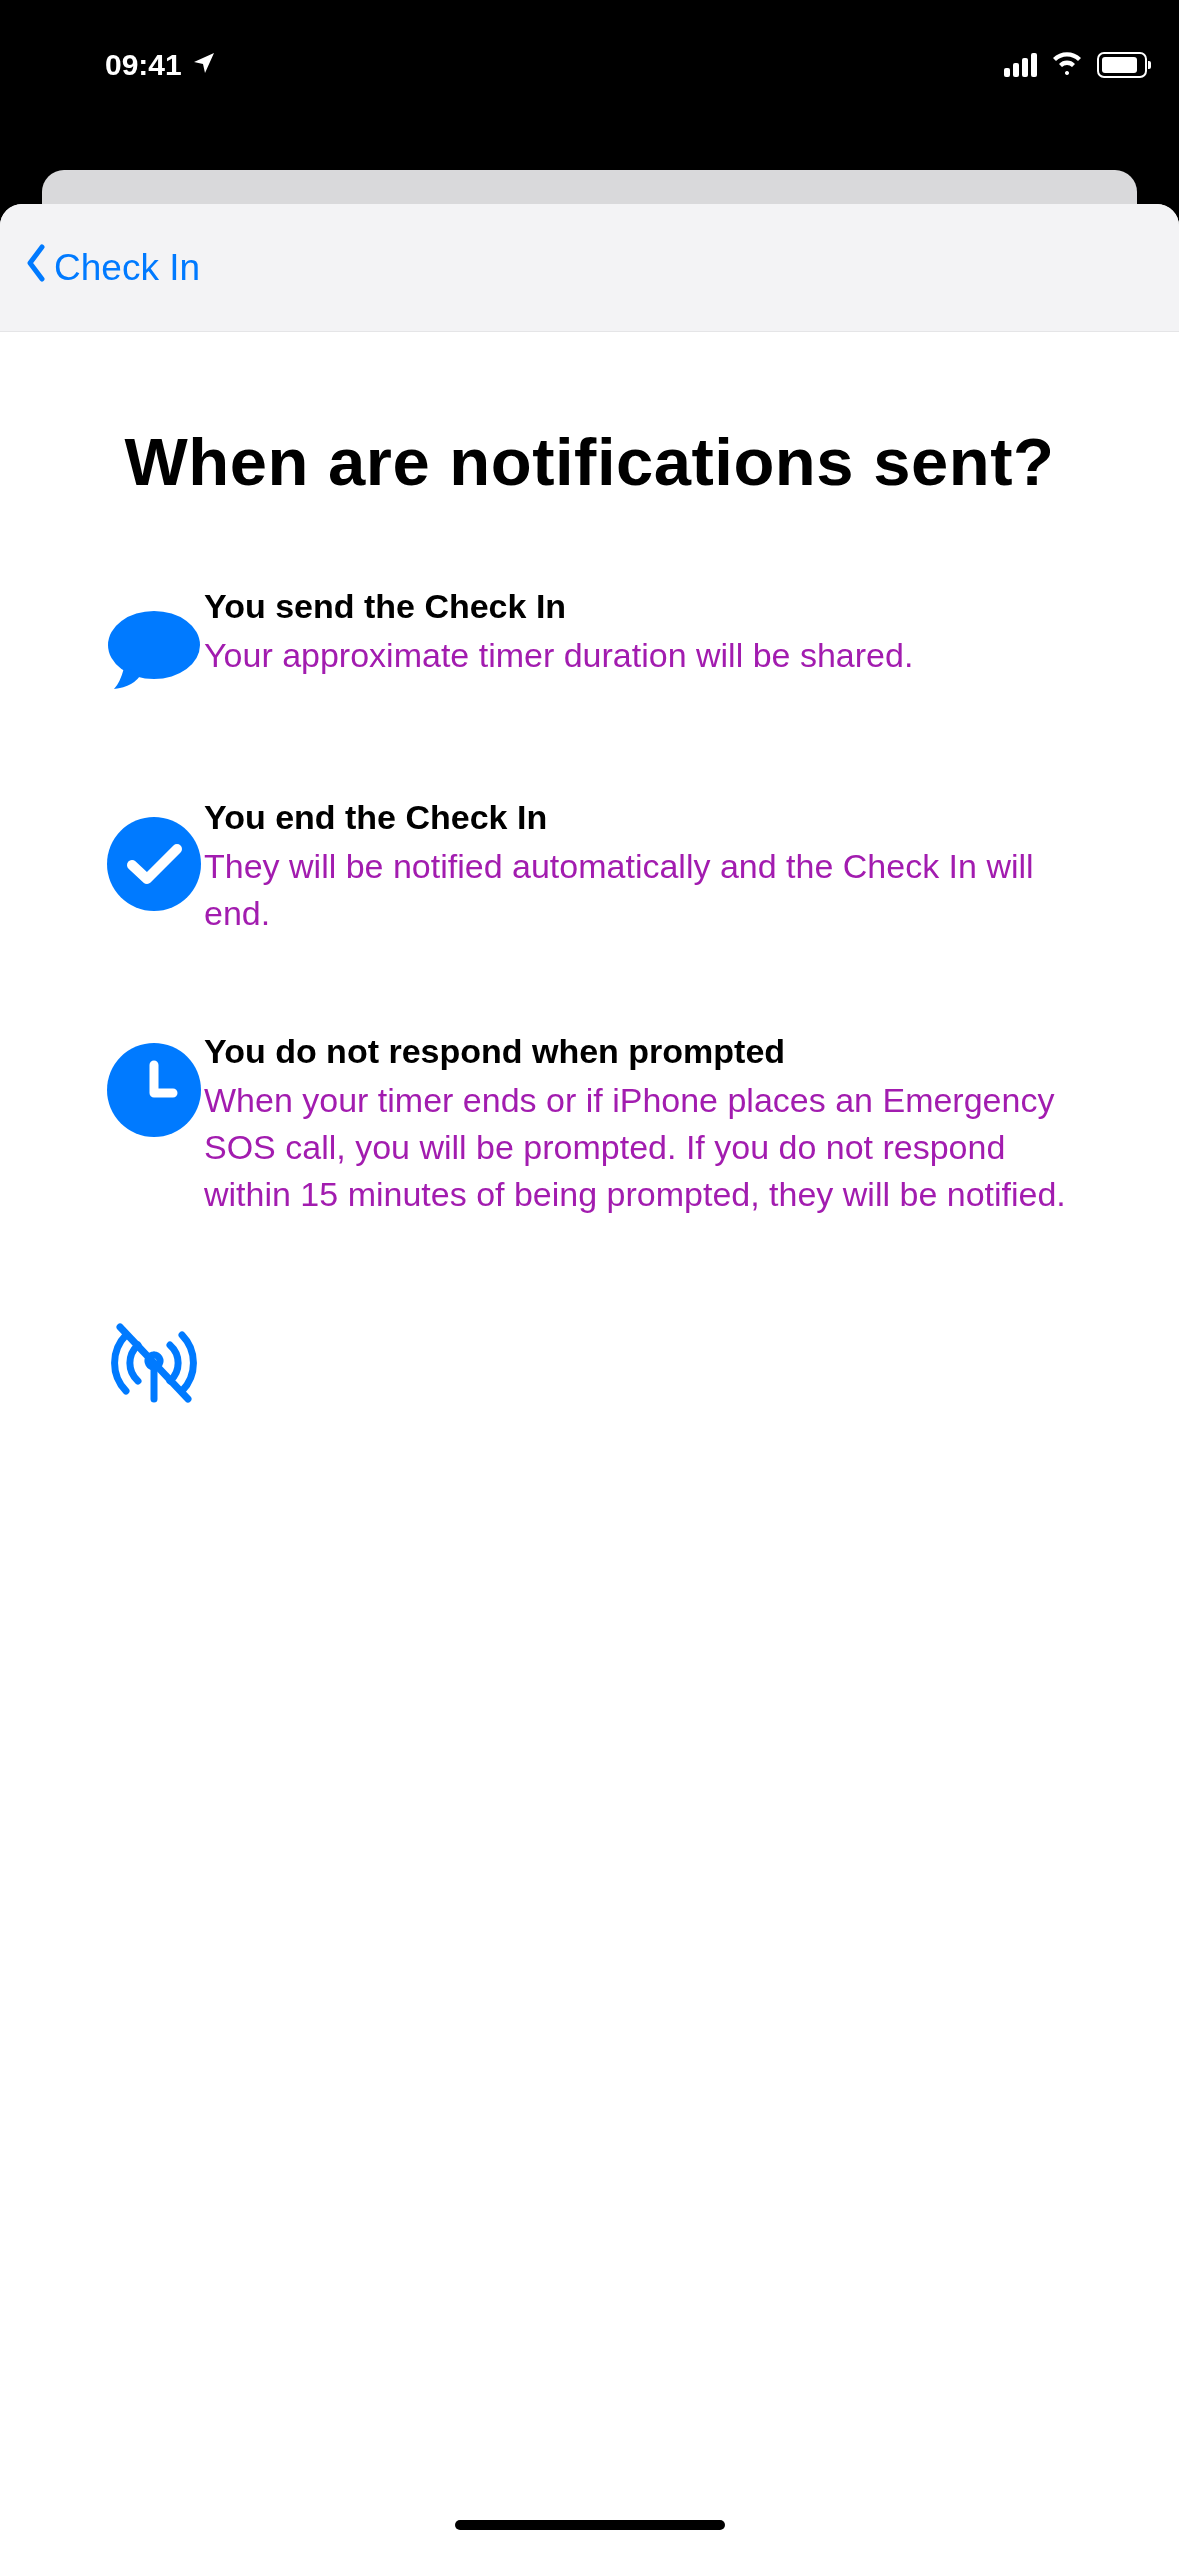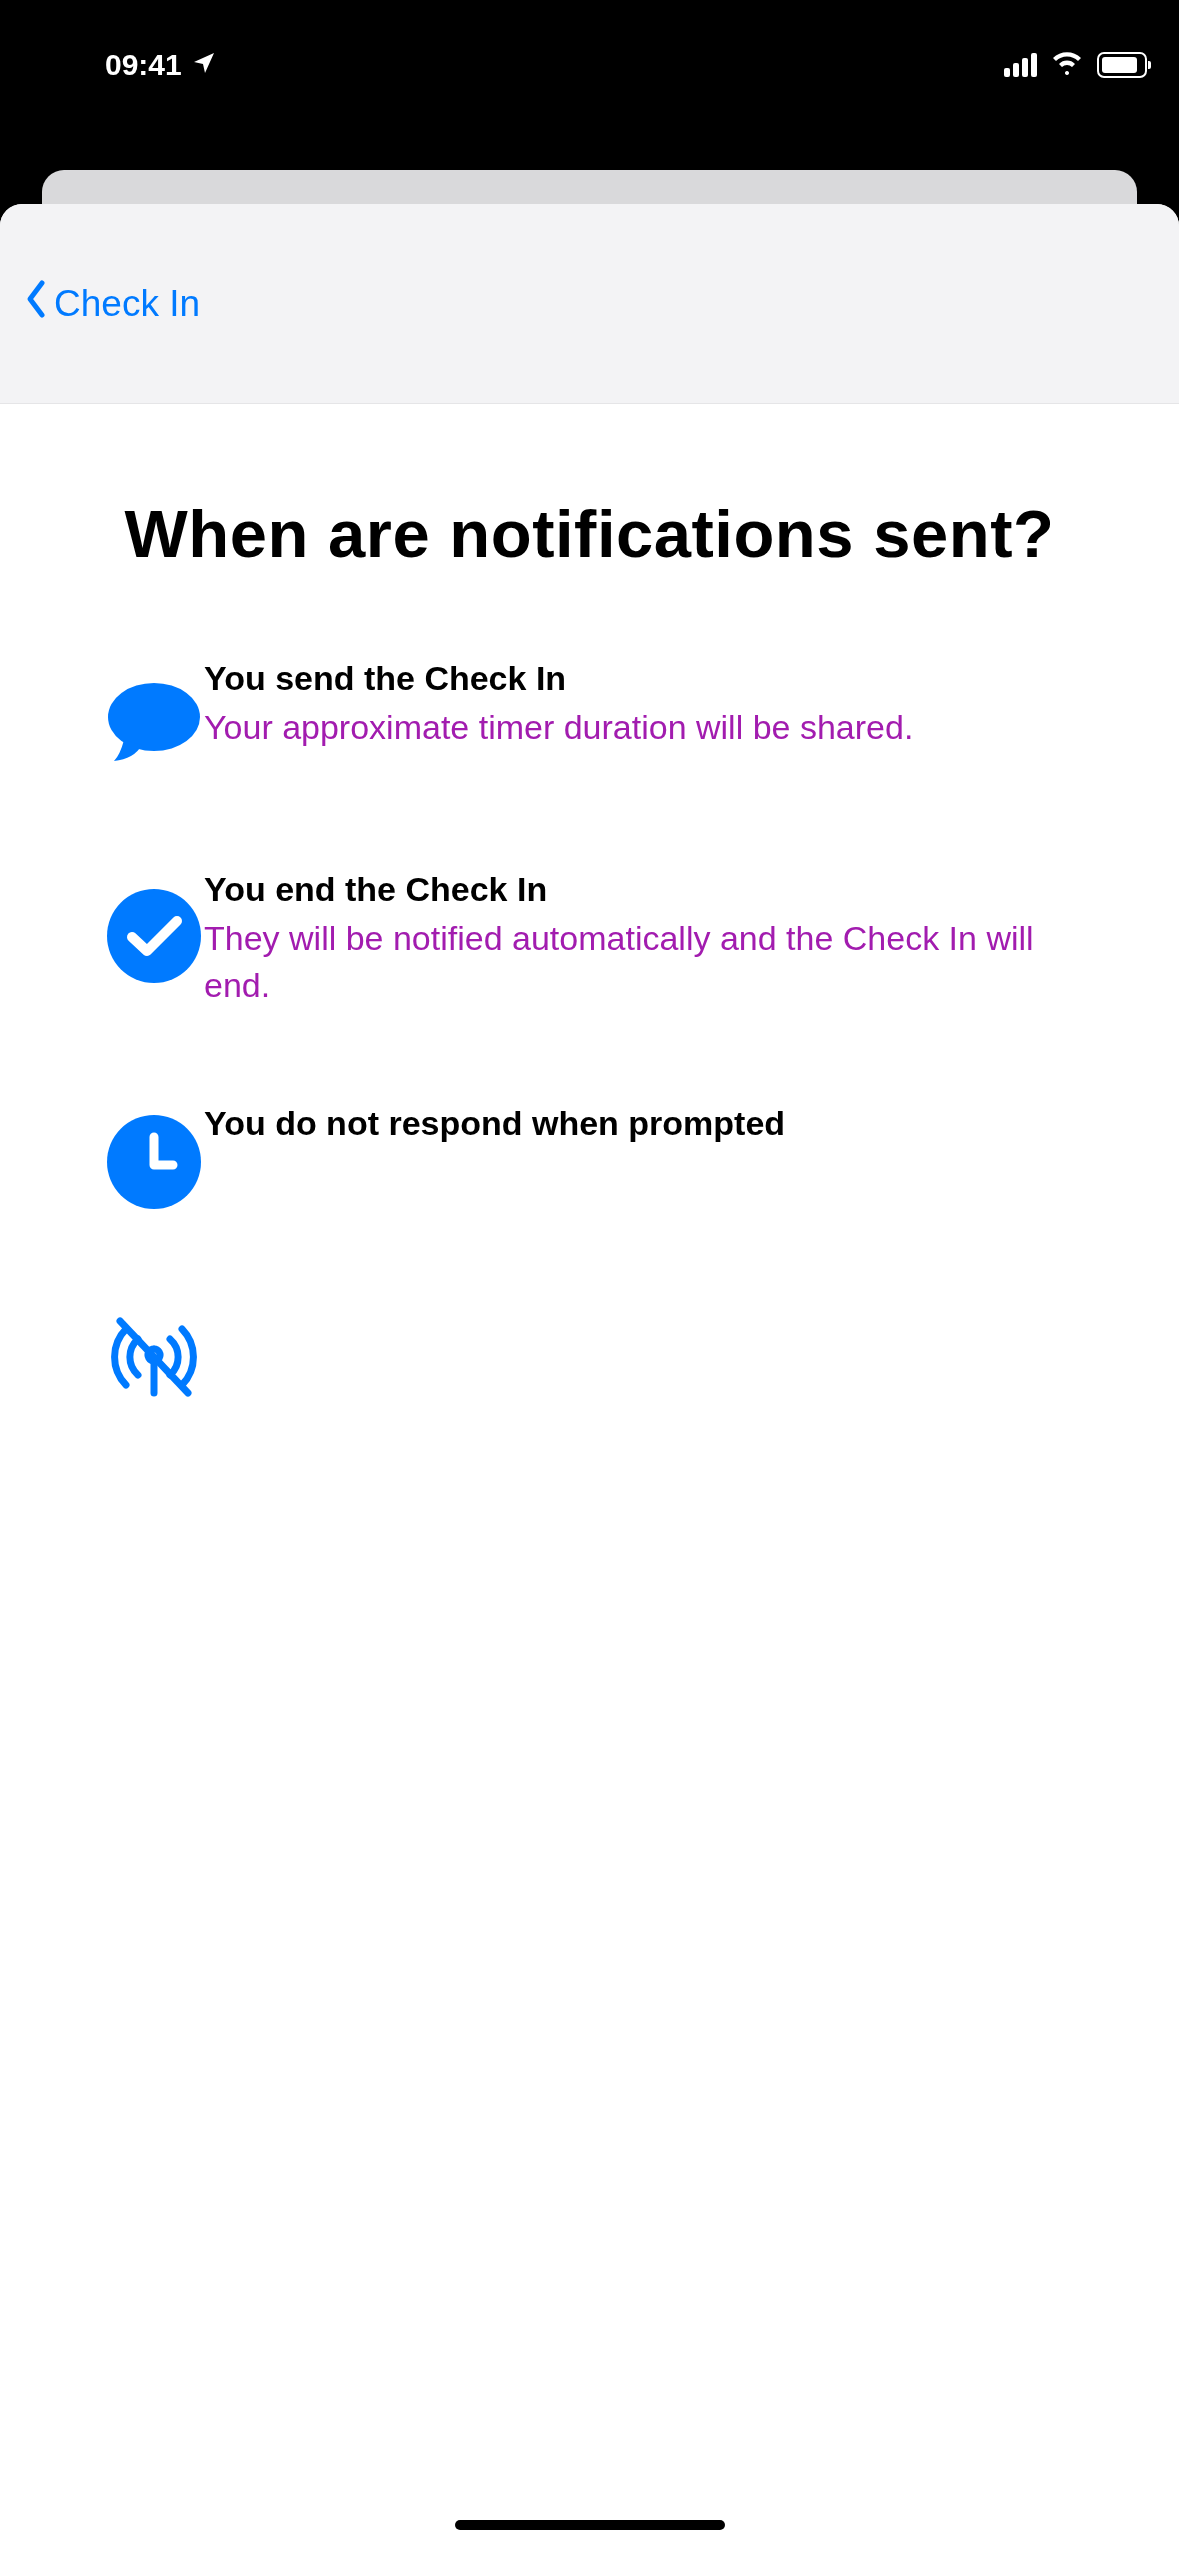--- a/index.html
+++ b/index.html
@@ -94,21 +94,21 @@
       position: absolute;
       top: 24px;
       left: 0;
       right: 0;
       bottom: 0;
       background: #fff;
       border-radius: 22px 22px 0 0;
       overflow: hidden;
     }
     .nav-bar {
-      height: 200px;
+      height: 128px;
       background: #f3f3f5;
       border-bottom: 1px solid #e5e5e7;
       display: flex;
       align-items: center;
       padding: 0 20px;
     }
     .back-btn {
       display: flex;
       align-items: center;
       color: #007aff;
@@ -248,20 +248,21 @@
 
       <div class="item">
         <div class="icon-wrap">
           <svg width="94" height="94" viewBox="0 0 94 94">
             <circle cx="47" cy="47" r="47" fill="#007aff"></circle>
             <path d="M47 22 L47 50 L66 50" stroke="#fff" stroke-width="9" fill="none" stroke-linecap="round" stroke-linejoin="round"></path>
           </svg>
         </div>
         <div class="item-body">
           <div class="item-title">You do not respond when prompted</div>
+          <div class="item-desc">When your timer ends or if iPhone places an Emergency SOS call, you will be prompted. If you do not respond within 15 minutes of being prompted, they will be notified.</div>
         </div>
       </div>
 
       <div class="item">
         <div class="icon-wrap">
           <svg width="100" height="100" viewBox="0 0 100 100" fill="none" stroke="#007aff" stroke-width="7" stroke-linecap="round">
             <path d="M50 42 a6 6 0 1 0 0.01 0"></path>
             <path d="M50 54 L50 86"></path>
             <path d="M34 32 a24 24 0 0 0 0 36"></path>
             <path d="M66 32 a24 24 0 0 1 0 36"></path>

